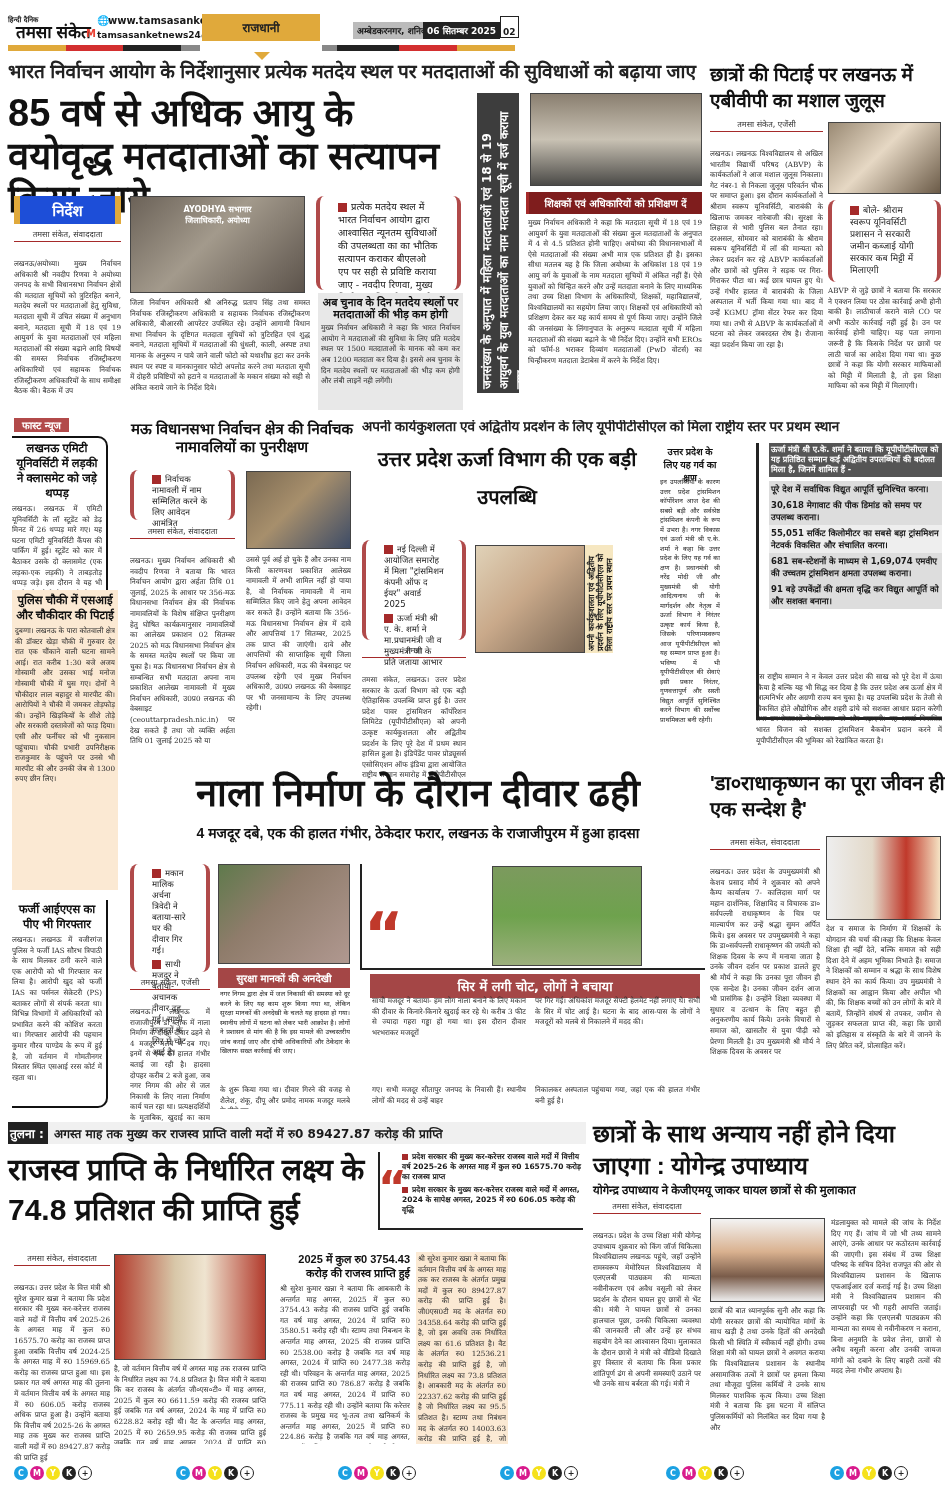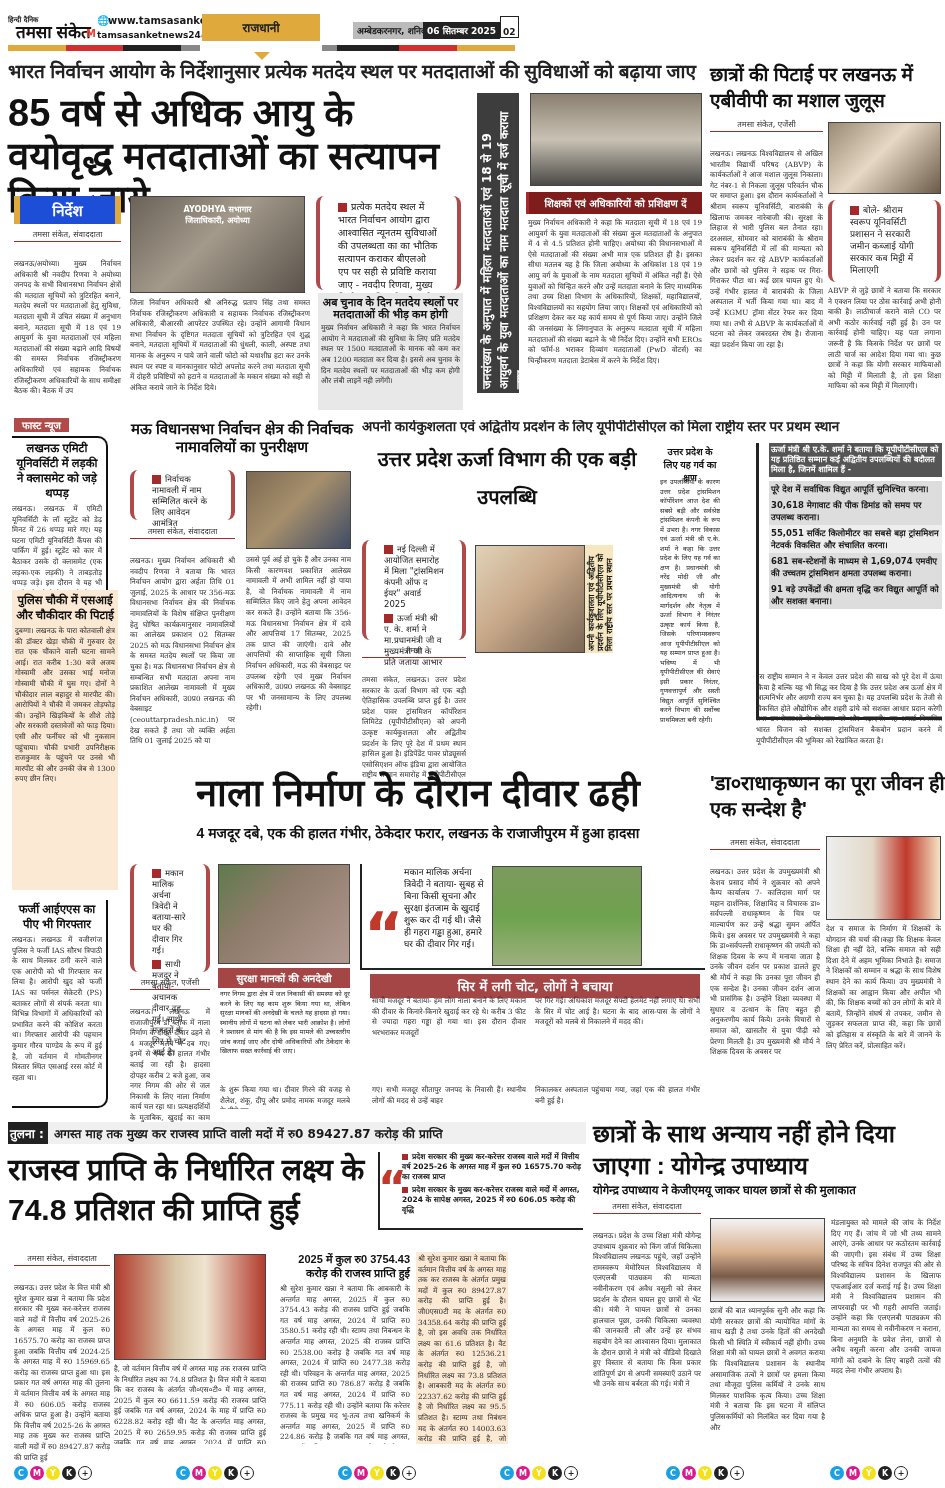--- a/index.html
+++ b/index.html
@@ -137,21 +137,20 @@
 </div>
 <div class="abs" style="left:130px;top:976px;width:80px">
   <div class="byline">तमसा संकेत, एजेंसी</div>
   <div class="body" style="height:120px;overflow:hidden">लखनऊ। लखनऊ में राजाजीपुरम डी ब्लॉक में नाला निर्माण के दौरान दीवार ढहने से 4 मजदूर मलबे में दब गए। इनमें से एक की हालत गंभीर बताई जा रही है। हादसा दोपहर करीब 2 बजे हुआ, जब नगर निगम की ओर से जल निकासी के लिए नाला निर्माण कार्य चल रहा था। प्रत्यक्षदर्शियों के मुताबिक, खुदाई का काम बिना किसी सुरक्षा इंतजाम</div>
 </div>
 <div class="abs photo" style="left:218px;top:864px;width:132px;height:100px;background:linear-gradient(135deg,#5f7a4c,#8f7c6b 40%,#b09890)"></div>
 <div class="abs subbar" style="left:218px;top:968px;width:132px;font-size:10px;padding:3px 0">सुरक्षा मानकों की अनदेखी</div>
 <div class="abs body" style="left:220px;top:990px;width:130px;height:80px;overflow:hidden;font-size:6.5px;line-height:9.5px">नगर निगम द्वारा क्षेत्र में जल निकासी की समस्या को दूर करने के लिए यह काम शुरू किया गया था, लेकिन सुरक्षा मानकों की अनदेखी के चलते यह हादसा हो गया। स्थानीय लोगों में घटना को लेकर भारी आक्रोश है। लोगों ने प्रशासन से मांग की है कि इस मामले की उच्चस्तरीय जांच कराई जाए और दोषी अधिकारियों और ठेकेदार के खिलाफ सख्त कार्रवाई की जाए।</div>
 <div class="abs" style="left:360px;top:864px;width:345px;height:106px;border-left:2px solid #222;border-bottom:2px solid #222">
   <div class="abs quote" style="left:2px;top:40px">“</div>
-  <div class="abs hl" style="left:42px;top:2px;width:80px;font-size:9px;line-height:12px;font-weight:normal">मकान मालिक अर्चना त्रिवेदी ने बताया- सुबह से बिना किसी सूचना और सुरक्षा इंतजाम के खुदाई शुरू कर दी गई थी। जैसे ही गहरा गड्ढा हुआ, हमारे घर की दीवार गिर गई।</div>
   <div class="abs photo" style="left:130px;top:2px;width:150px;height:100px;background:linear-gradient(180deg,#7c9a5e,#6ea24d 50%,#9db07e)"></div>
 </div>
 <div class="abs subbar" style="left:370px;top:974px;width:330px;font-size:13px;padding:3px 0">सिर में लगी चोट, लोगों ने बचाया</div>
 <div class="abs body" style="left:372px;top:996px;width:154px;height:60px;overflow:hidden">साथी मजदूर ने बताया- हम लोग नाला बनाने के लिए मकान की दीवार के किनारे-किनारे खुदाई कर रहे थे। करीब 3 फीट से ज्यादा गहरा गड्ढा हो गया था। इस दौरान दीवार भरभराकर मजदूरों</div>
 <div class="abs body" style="left:535px;top:996px;width:165px;height:60px;overflow:hidden">पर गिर गई। अधिकांश मजदूर सेफ्टी हेलमेट नहीं लगाए थे। सभी के सिर में चोट आई है। घटना के बाद आस-पास के लोगों ने मजदूरों को मलबे से निकालने में मदद की।</div>
 <div class="abs body" style="left:220px;top:1085px;width:130px;height:24px;overflow:hidden">के शुरू किया गया था। दीवार गिरने की वजह से शैलेश, शंकू, दीपू और प्रमोद नामक मजदूर मलबे के नीचे दब</div>
 <div class="abs body" style="left:372px;top:1085px;width:154px;height:24px;overflow:hidden">गए। सभी मजदूर सीतापुर जनपद के निवासी हैं। स्थानीय लोगों की मदद से उन्हें बाहर</div>
 <div class="abs body" style="left:535px;top:1085px;width:165px;height:24px;overflow:hidden">निकालकर अस्पताल पहुंचाया गया, जहां एक की हालत गंभीर बनी हुई है।</div>
 
 <div class="abs hl" style="left:710px;top:770px;width:235px;font-size:20px;line-height:26px">'डा०राधाकृष्णन का पूरा जीवन ही एक सन्देश है'</div>

